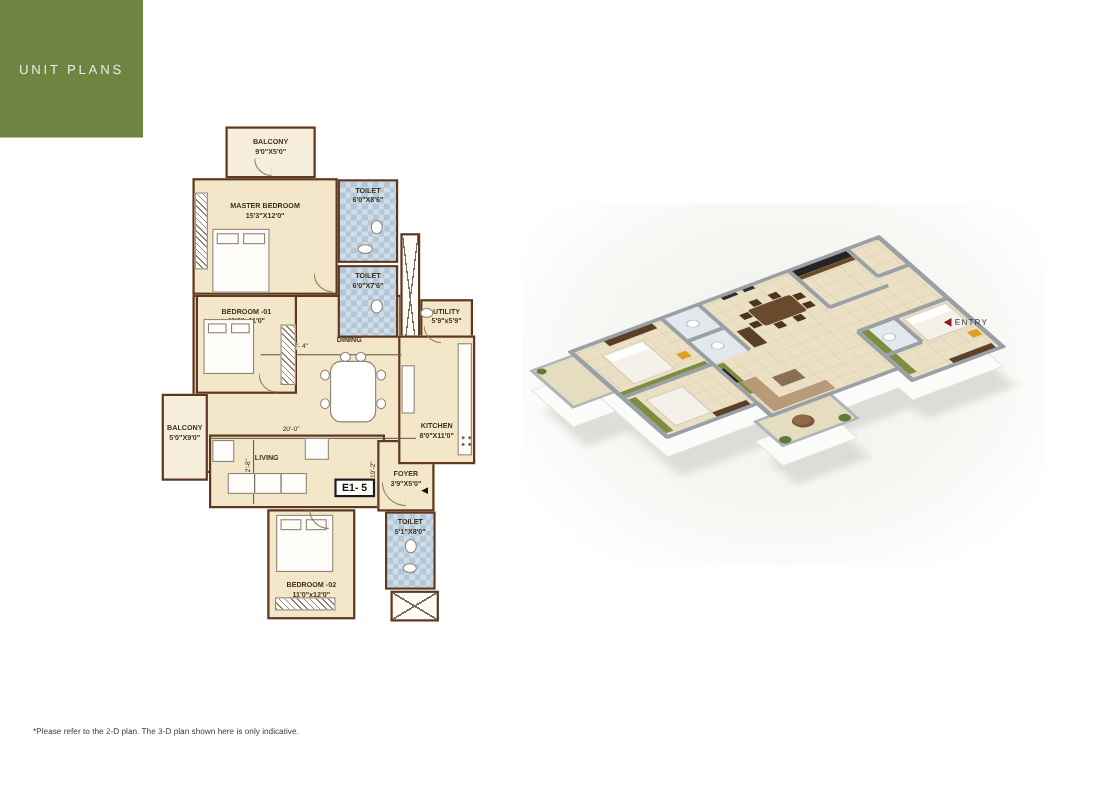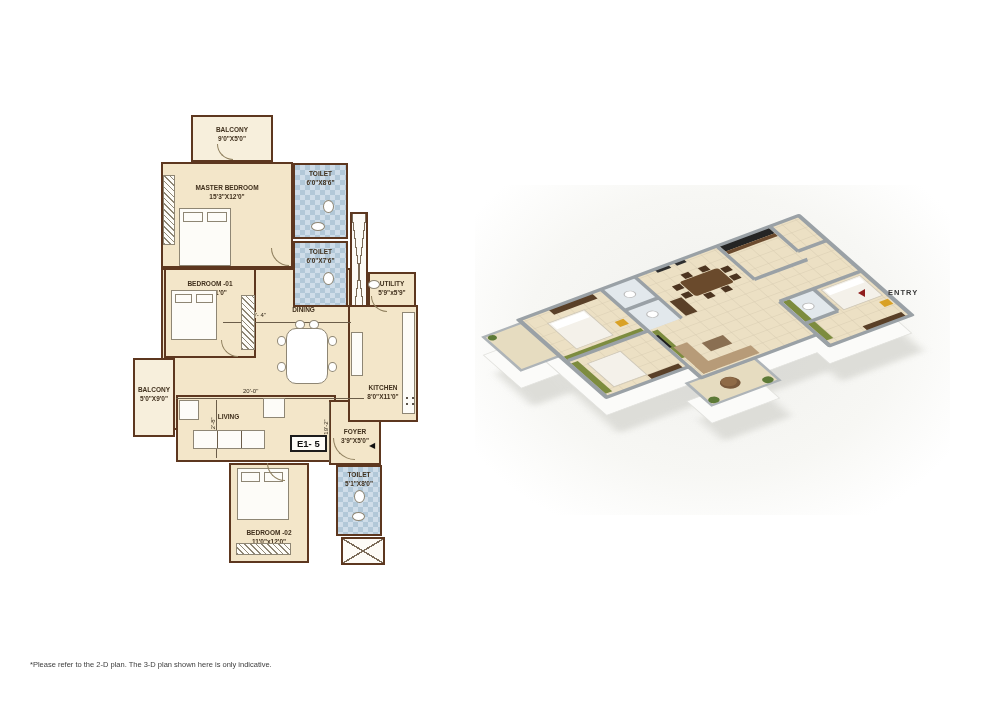--- a/index.html
+++ b/index.html
@@ -5,21 +5,21 @@
   * { margin:0; padding:0; box-sizing:border-box; }
   body { font-family:"Liberation Sans", sans-serif; background:#fff; }
   .page { position:relative; width:1000px; height:714px; background:#fff; overflow:hidden; }
 
   
   .brand-band { position:absolute; left:0; top:0; width:130px; height:125px; background:#6d8540; }
   .brand-band .title { position:absolute; left:0; top:56px; width:100%; text-align:center;
     color:#e9eae2; font-size:12px; letter-spacing:2.5px; font-weight:400; }
 
   
-  .plan2d { position:absolute; left:71px; top:100px; width:362px; height:482px; }
+  .plan2d { position:absolute; left:85px; top:100px; width:362px; height:482px; }
   .room { position:absolute; background:#f3e6c9; border:2px solid #5d371f; }
   .room.open { border-width:2px; }
   .balc { background:#f7efdc; }
   .tileblue { background:
       conic-gradient(#cfdde9 90deg, #b2c8d8 0 180deg, #cfdde9 0 270deg, #b2c8d8 0) 0 0/10px 10px; }
   .xbox { background:
       linear-gradient(to top right, transparent 48%, #7b6b58 48% 52%, transparent 52%),
       linear-gradient(to bottom right, transparent 48%, #7b6b58 48% 52%, transparent 52%), #fdfbf6;
       border:2px solid #5d371f; }
   .rlabel { position:absolute; width:100%; text-align:center; font-size:6.5px; font-weight:bold;
@@ -41,35 +41,38 @@
     background:radial-gradient(circle,#5a5248 1.1px, transparent 1.3px) 0 0/6px 6px; }
   .entry2d { position:absolute; font-size:8px; color:#111; }
 
   
   .backdrop3d { position:absolute; left:475px; top:185px; width:475px; height:330px;
     background:radial-gradient(ellipse at 50% 45%, #f0f0ed 0%, #f7f7f4 55%, rgba(255,255,255,0) 85%); }
   .render3d { position:absolute; left:478px; top:178px; }
   .entry3d { position:absolute; left:858px; top:288px; display:flex; align-items:center; gap:3px; }
   .entry3d .arrow { width:0; height:0; border-top:4px solid transparent; border-bottom:4px solid transparent;
     border-right:7px solid #8f1d1d; }
-  .entry3d .txt { font-size:7.5px; font-weight:bold; color:#3a3a3a; letter-spacing:1px;margin-left:20px; }
+  .entry3d .txt { font-size:7.5px; font-weight:normal; color:#3a3a3a; letter-spacing:1px; }
 
   
   .infobar { position:absolute; left:344px; top:589px; display:flex; gap:7px; }
   .infobox { background:#e3e3e3; color:#5c5c5c; font-size:9.5px; padding:3px 9px; white-space:nowrap; }
   .infobox b { color:#2e2e2e; }
 
   
   .footnote { position:absolute; left:30px; top:660px; font-size:7.5px; color:#3d3d3d; }
 </style>
 </head>
 <body>
 
 <div class="page">
 
+  <div class="brand-band">
+    <div class="title">UNIT PLANS</div>
+  </div>
 
   <div class="plan2d">
 
     <div class="room open" style="left:90px;top:168px;width:190px;height:162px;"></div>
     <div class="room open" style="left:105px;top:295px;width:160px;height:67px;"></div>
     <div class="room open" style="left:258px;top:300px;width:52px;height:65px;">
       <div class="rlabel" style="top:26px;">
         <span>FOYER</span>
         <span class="dims">3'9"X5'0"</span>
       </div>

